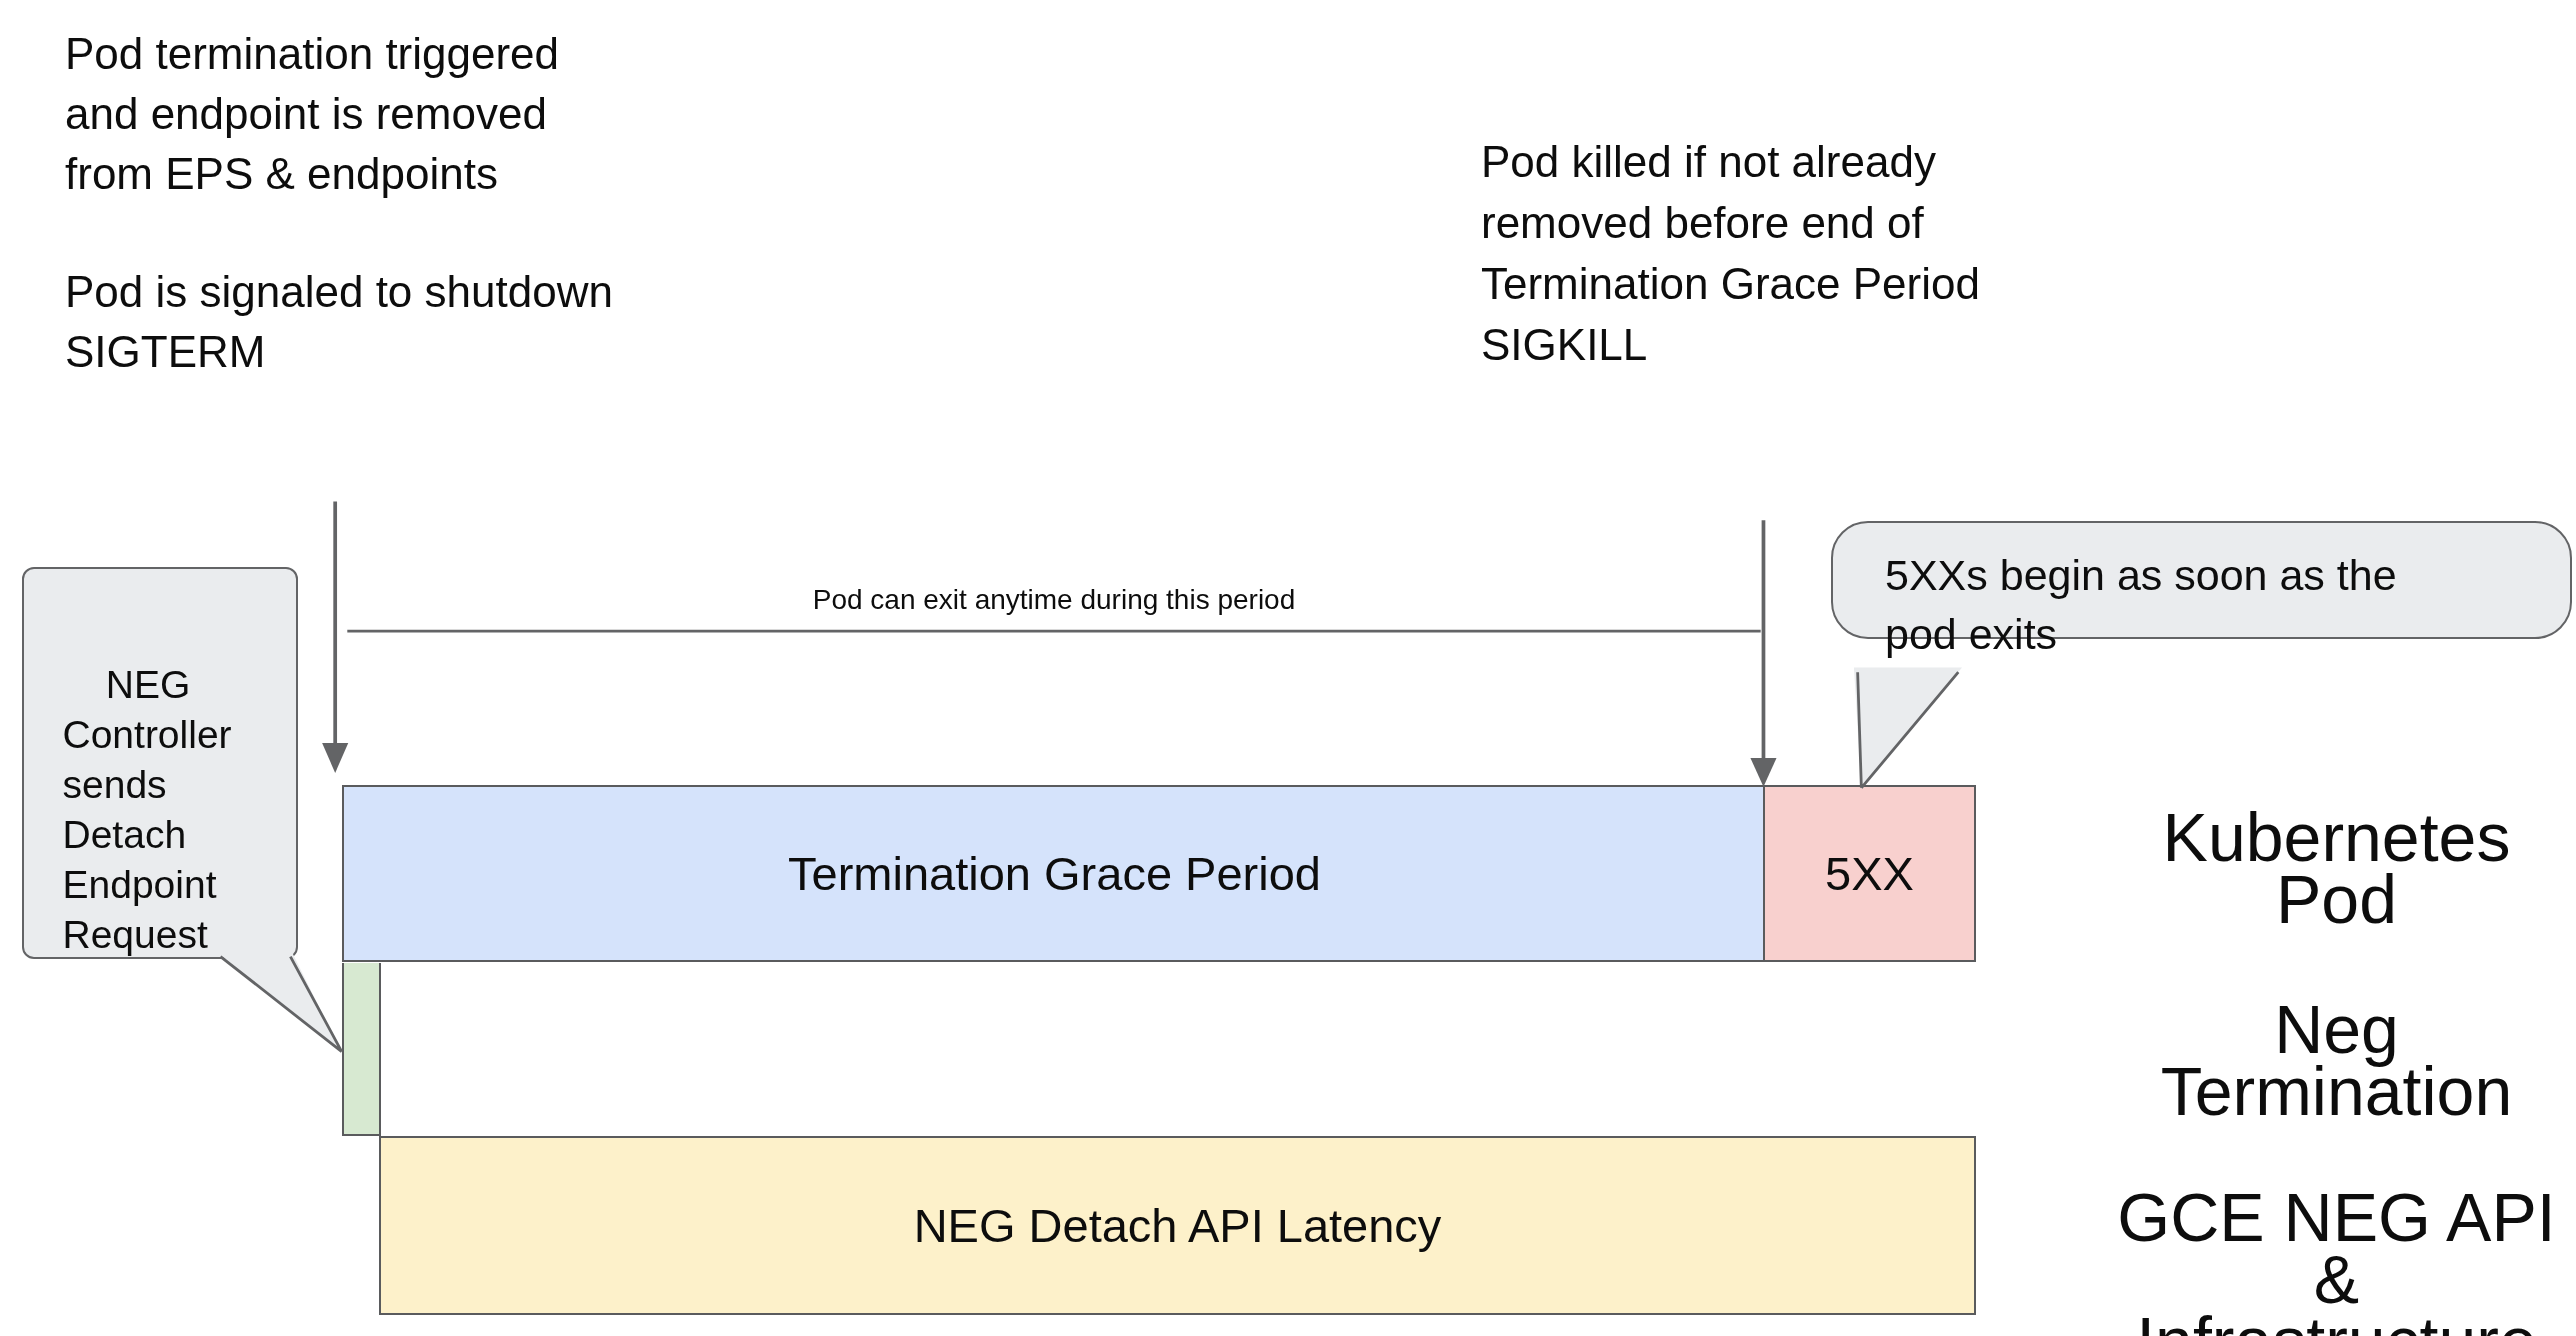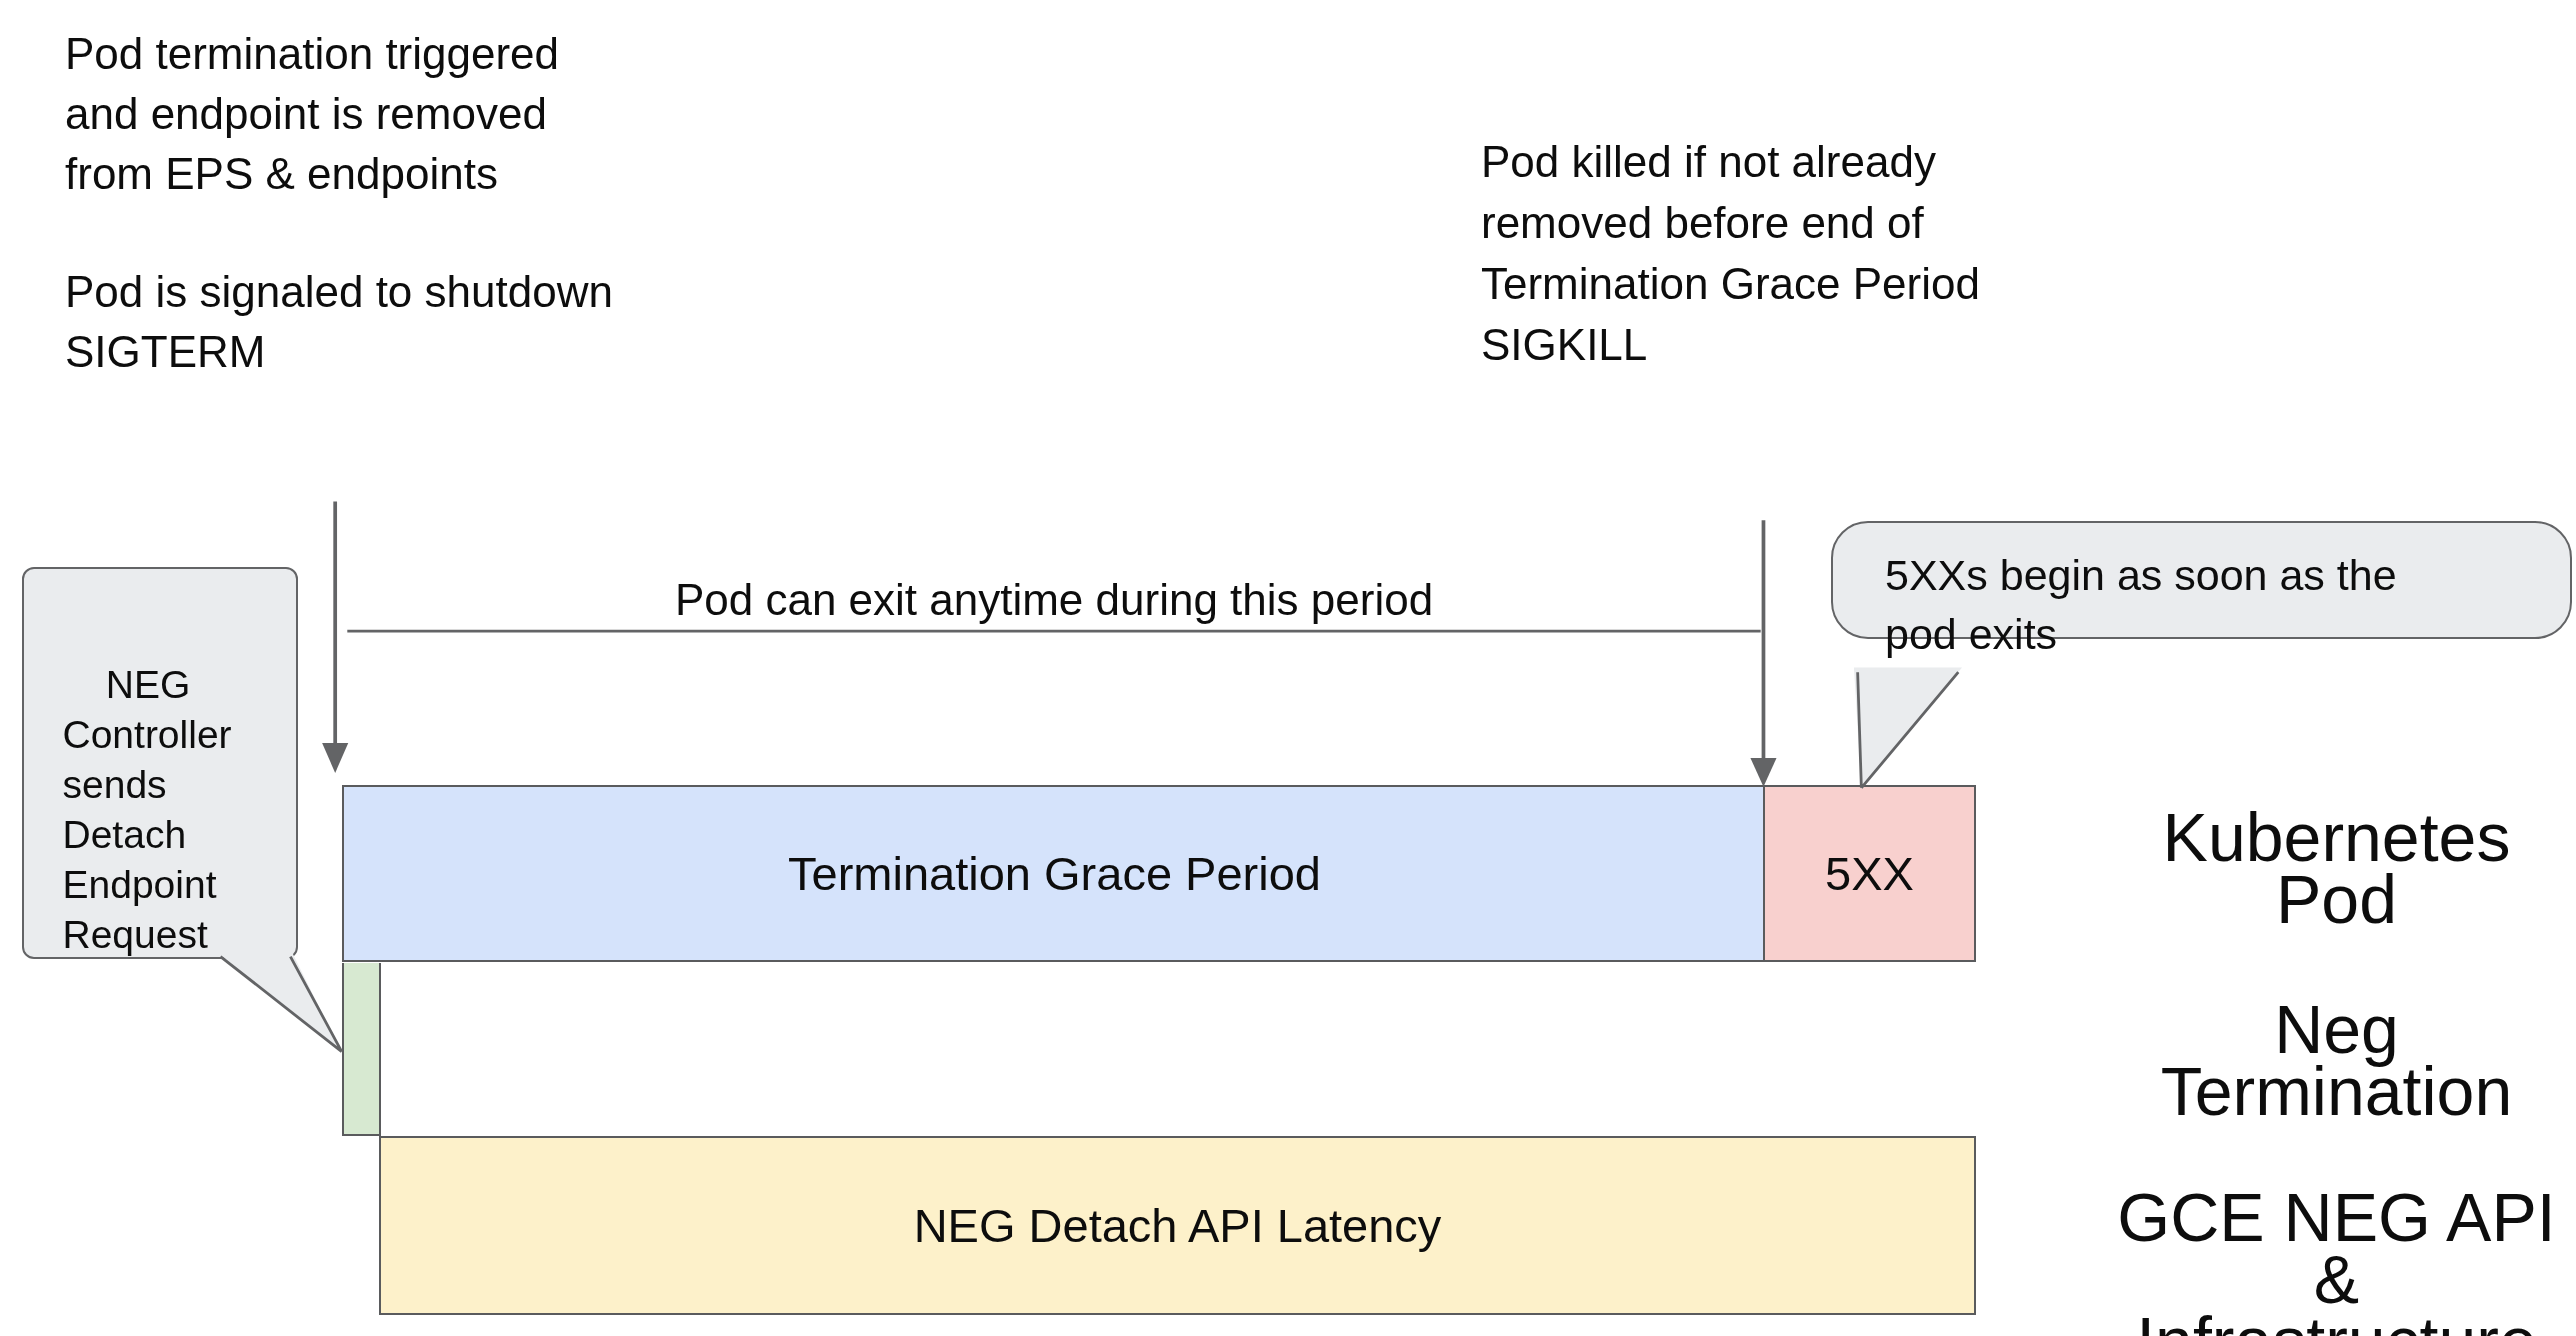--- a/index.html
+++ b/index.html
@@ -8,21 +8,21 @@
     font-family:"Liberation Sans", sans-serif;color:var(--text-color,#0d0d0d);
     overflow:hidden;
   }
   .abs{position:absolute;}
   .preline{white-space:pre-line;}
   
   .anno{text-align:left;line-height:60px;font-size:44px;}
   .anno-tl{left:65px;top:24px;width:625px;}
   .anno-tl .para2{margin-top:58px;}
   .anno-tr{left:1481px;top:131px;width:588px;line-height:61px;}
-  .measure-label{left:653px;top:576px;width:802px;text-align:center;font-size:44px;line-height:48px;}
+  .measure-label{left:653px;top:576px;width:802px;text-align:center;font-size:28px;line-height:48px;}
   
   .bar{box-sizing:border-box;border:2.8px solid var(--bar-border,#5a5b5d);
        display:flex;align-items:center;justify-content:center;font-size:47px;}
   .bar-grace{left:342px;top:785px;width:1423px;height:177px;background:var(--bar-blue-fill,#d5e3fb);border-right:none;}
   .bar-error{left:1763px;top:785px;width:213px;height:177px;background:var(--bar-error-fill,#f8d0ce);}
   .bar-green{left:342px;top:963px;width:39px;height:173px;background:var(--bar-green-fill,#d7e9d1);border-top:none;}
   .bar-yellow{left:379px;top:1136px;width:1597px;height:179px;background:var(--bar-yellow-fill,#fdf1ca);}
   
   .row-label{left:2097px;font-size:68px;line-height:62px;text-align:center;}
   .row-label-pod{top:806px;}

